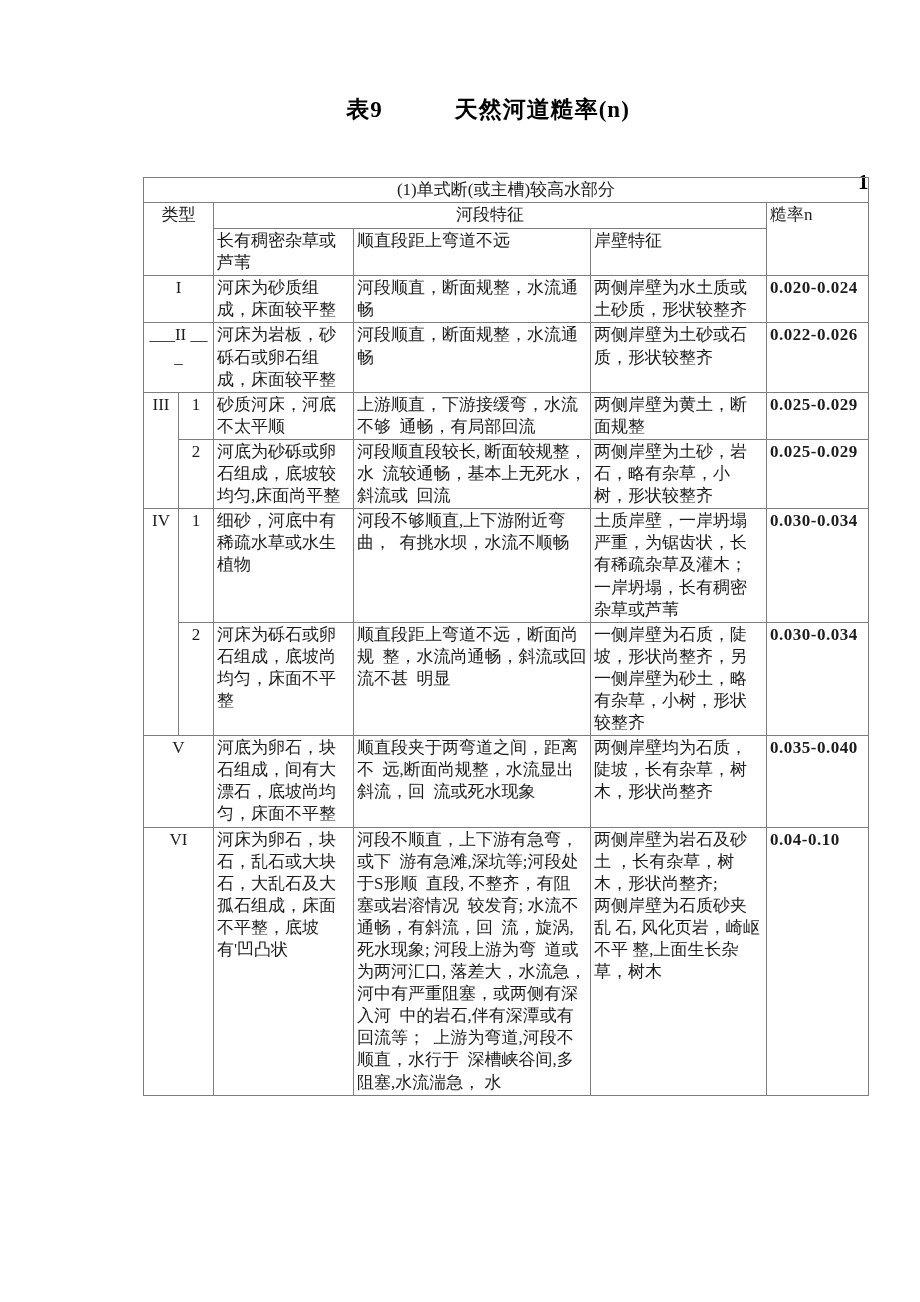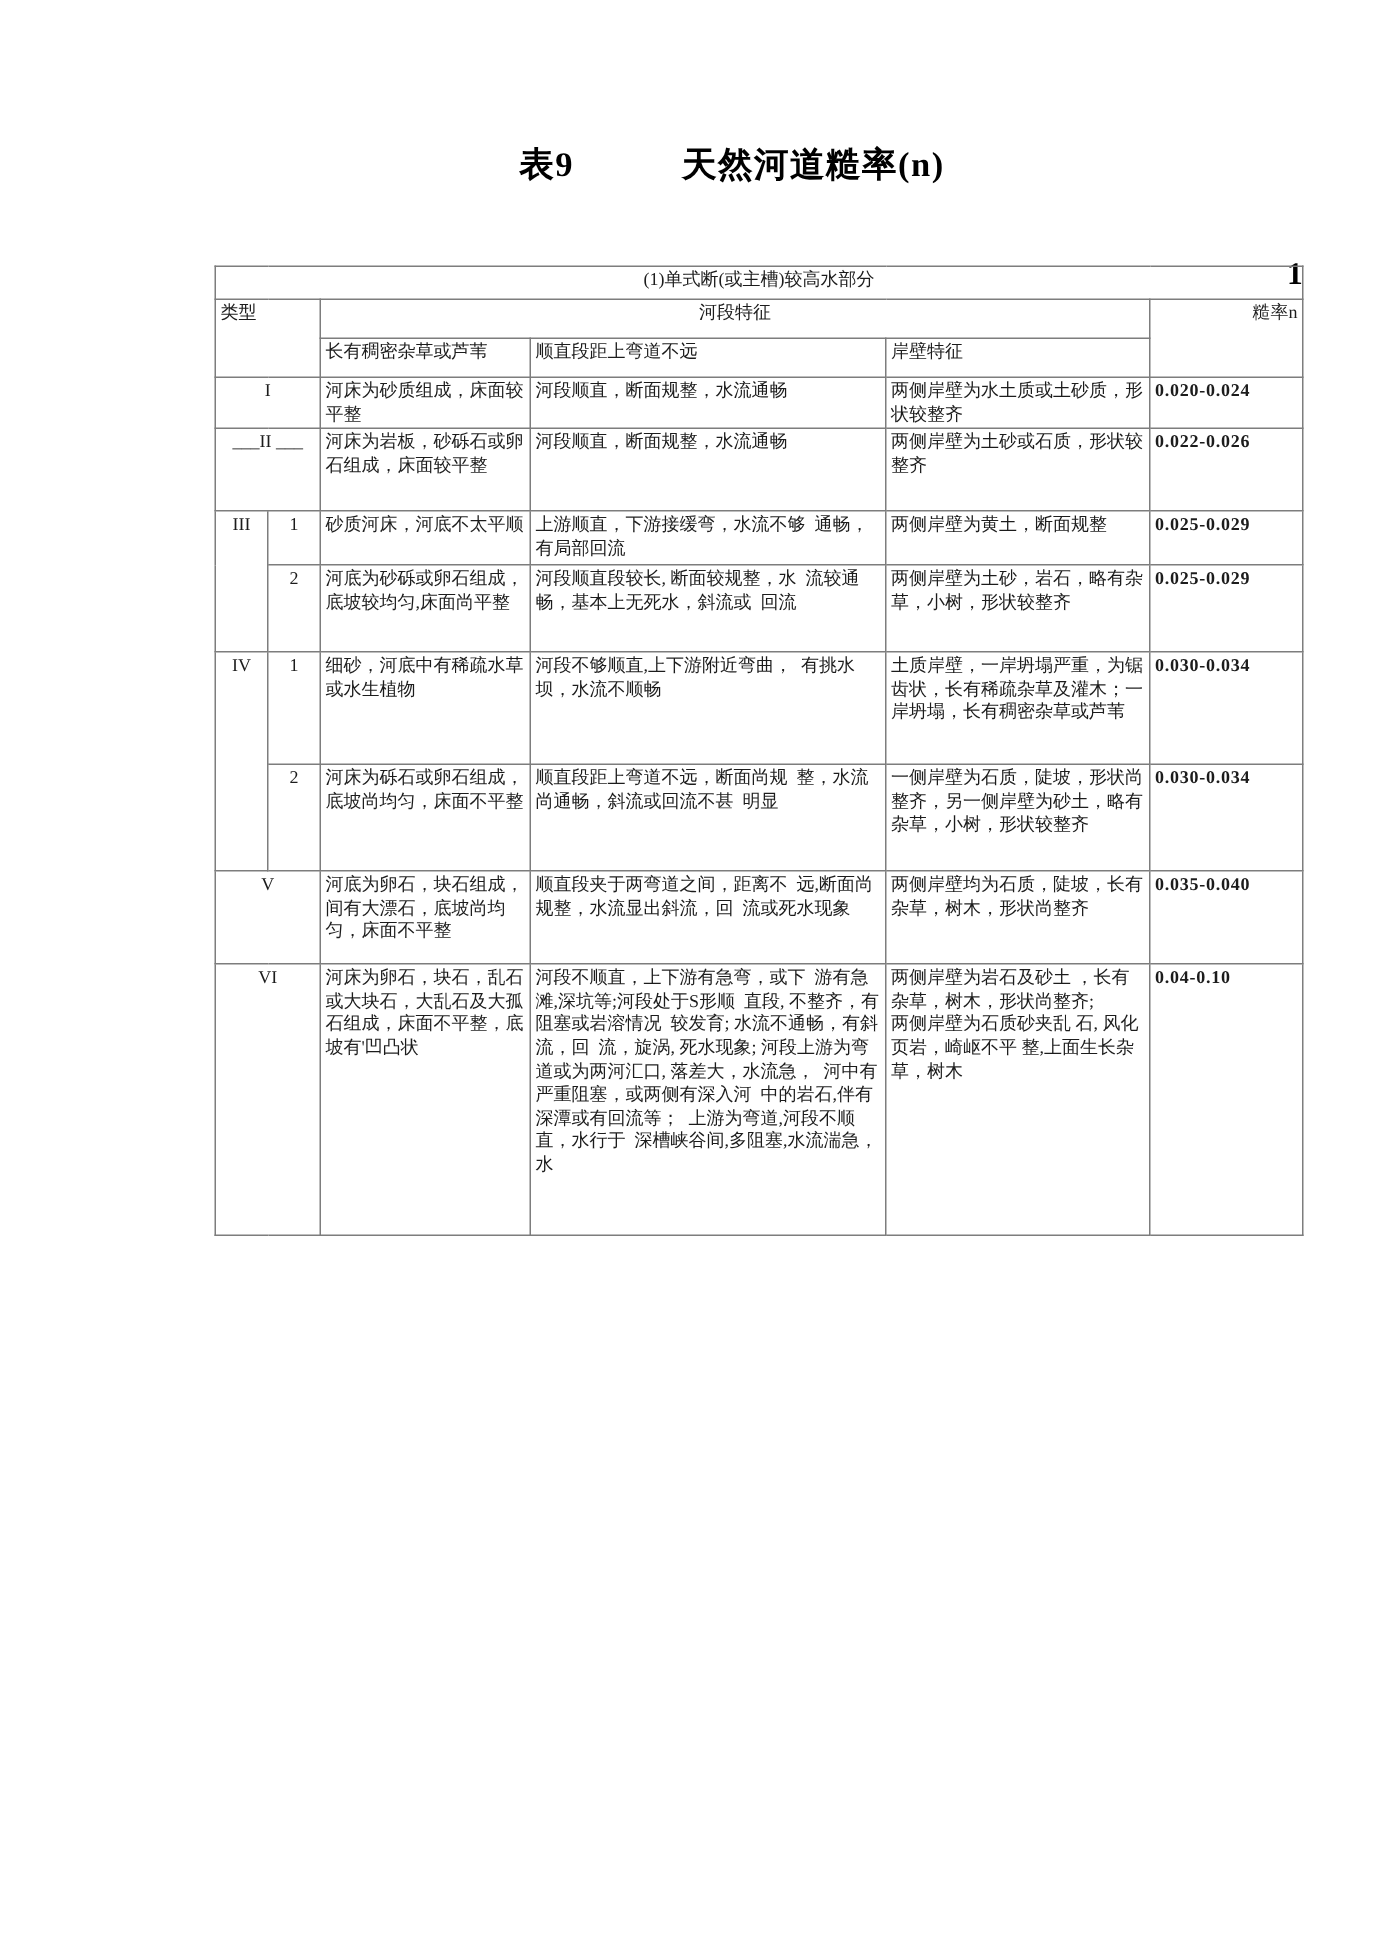--- a/index.html
+++ b/index.html
@@ -23,37 +23,37 @@
     font-size:21px;font-weight:bold;color:#000;
   }
   table.rtable{
     position:absolute;left:143px;top:177px;
     width:725px;
     border-collapse:collapse;
     table-layout:fixed;
   }
   table.rtable td{
     border:1px solid #7d7d7d;
-    font-size:12px;
+    font-size:17px;
     line-height:1.3;
     padding:1px 3px;
     vertical-align:top;
     white-space:pre-wrap;
     overflow:hidden;
     word-break:break-all;
   }
   td.caption{
     text-align:center;
     line-height:21px;
     padding:0;
     height:19px;
   }
-  td.hdr-type{vertical-align:top;padding-top:2px;margin-top:16px;}
+  td.hdr-type{text-align:center;vertical-align:top;padding-top:2px;margin-top:16px;}
   td.hdr-reach{text-align:center;vertical-align:middle;}
-  td.hdr-n{vertical-align:middle;text-align:right;}
+  td.hdr-n{vertical-align:middle;}
   td.subhdr{vertical-align:middle;}
   td.type-lbl{text-align:center;vertical-align:middle;font-size:15px;padding:0;}
   td.type-bot{vertical-align:bottom;padding-bottom:3px;text-align:center;}
   td.num{text-align:center;vertical-align:bottom;font-size:14px;padding-bottom:3px;}
   td.va-m{vertical-align:middle;}
   td.nval{vertical-align:middle;font-size:14px;letter-spacing:0.5px;font-weight:bold;}
 </style>
 </head>
 <body>
 

